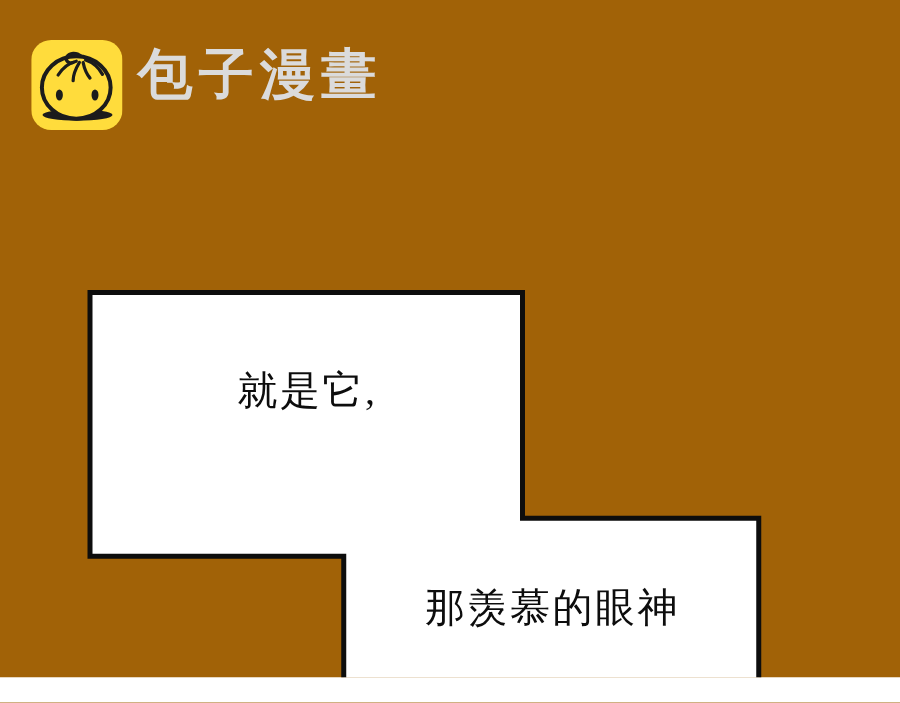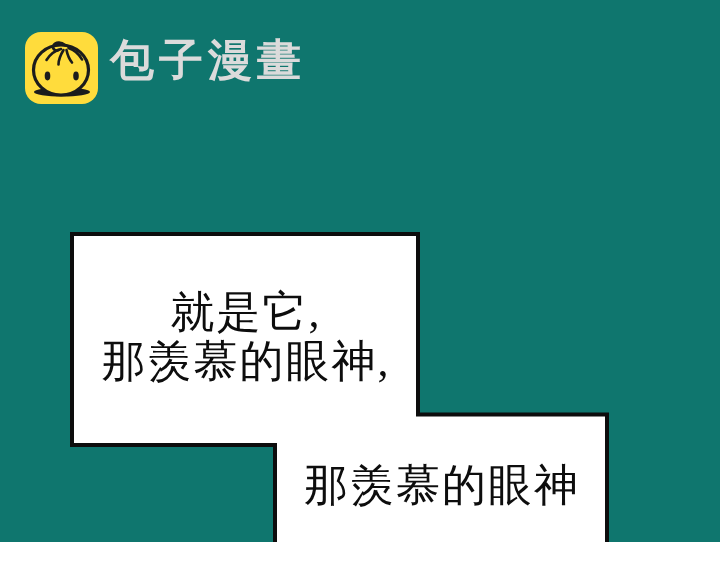--- a/index.html
+++ b/index.html
@@ -5,21 +5,21 @@
   html, body {
     margin: 0;
     padding: 0;
     background: #ffffff;
   }
   .page {
     position: relative;
     width: 720px;
     height: 542px;
     overflow: hidden;
-    background: #0f766e;
+    background: #a16207;
     font-family: "Liberation Sans", sans-serif;
   }
 
   
   .logo {
     position: absolute;
     left: 0;
     top: 0;
     width: 340px;
     height: 120px;
@@ -62,21 +62,21 @@
     left: 0;
     top: 0;
     width: 720px;
     height: 562px;
   }
   .speech-text {
     position: absolute;
     text-align: center;
     color: #0d0d0d;
     font-family: "Liberation Serif", "DejaVu Serif", serif;
-    font-size: 44px;
+    font-size: 32px;
     letter-spacing: 2px;
     white-space: nowrap;
   }
   .speech-text-1 {
     left: 74px;
     top: 288px;
     width: 344px;
     line-height: 49px;
   }
   .speech-text-2 {
@@ -108,20 +108,19 @@
     </svg>
     <div class="brand-name">包子漫畫</div>
   </div>
 
   <svg class="panel-svg" viewBox="0 0 720 562" xmlns="http://www.w3.org/2000/svg">
     <path d="M 72,234 L 418,234 L 418,414.5 L 607,414.5 L 607,575 L 275,575 L 275,445 L 72,445 Z" fill="#ffffff" stroke-width="4" stroke-linejoin="miter" stroke="#0d0d0d"></path>
   </svg>
 
   <div class="speech-text speech-text-1">
     <div>就是它,</div>
-    <div>那羡慕的眼神,</div>
   </div>
 
   <div class="speech-text speech-text-2">
     <div>那羡慕的眼神</div>
   </div>
 
 </div>
 
 </body></html>

